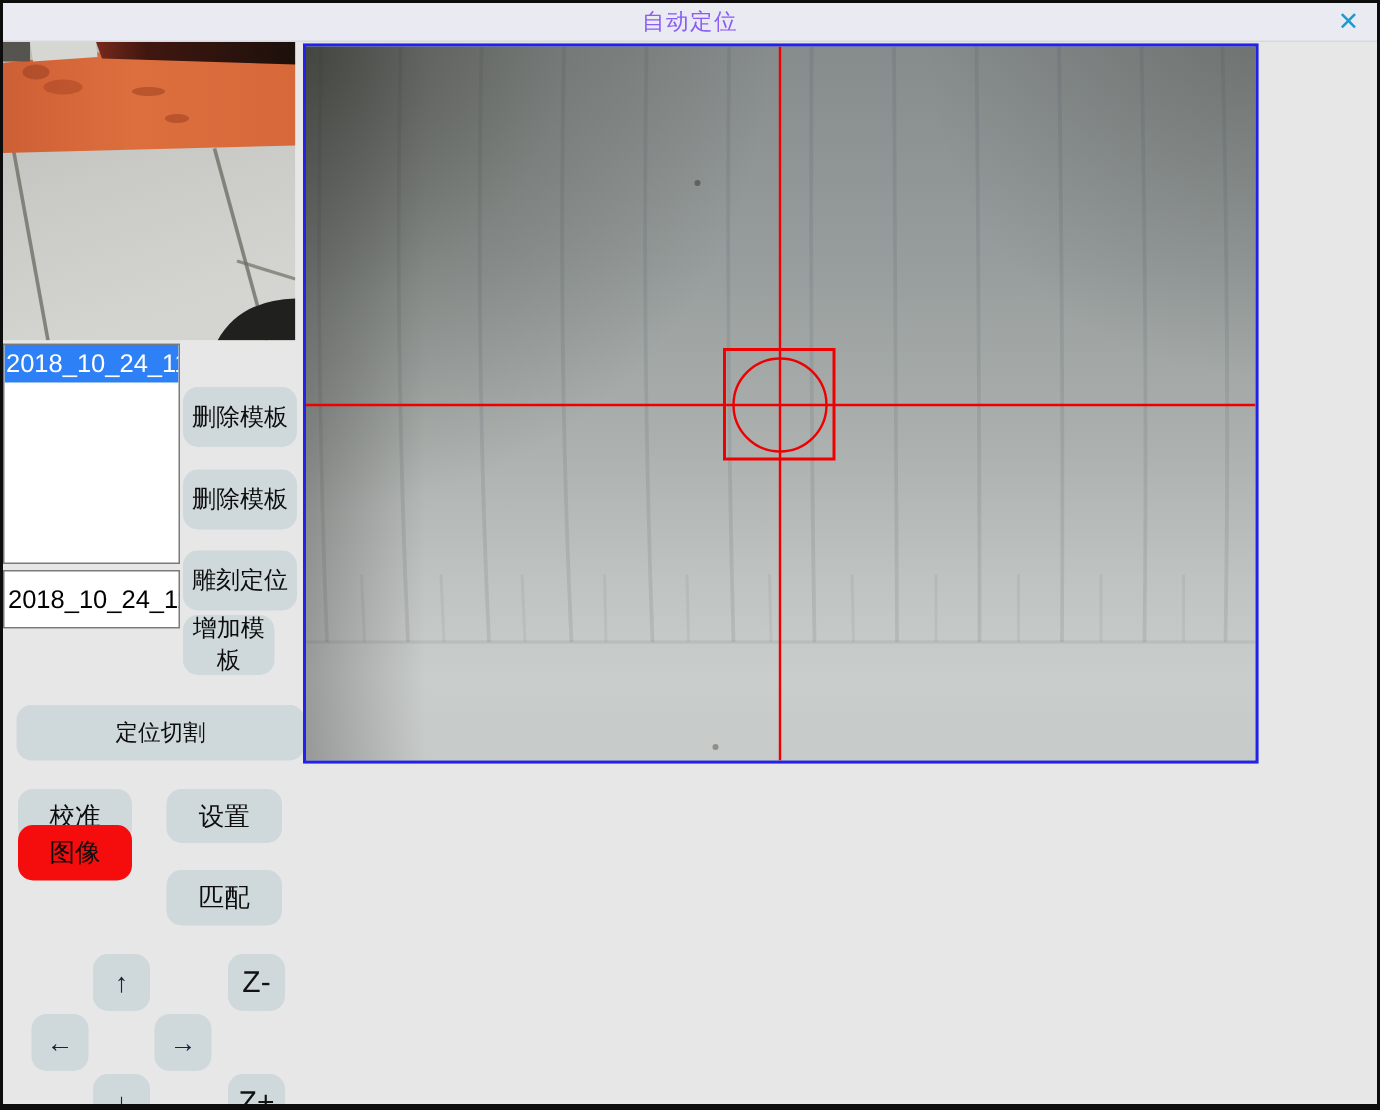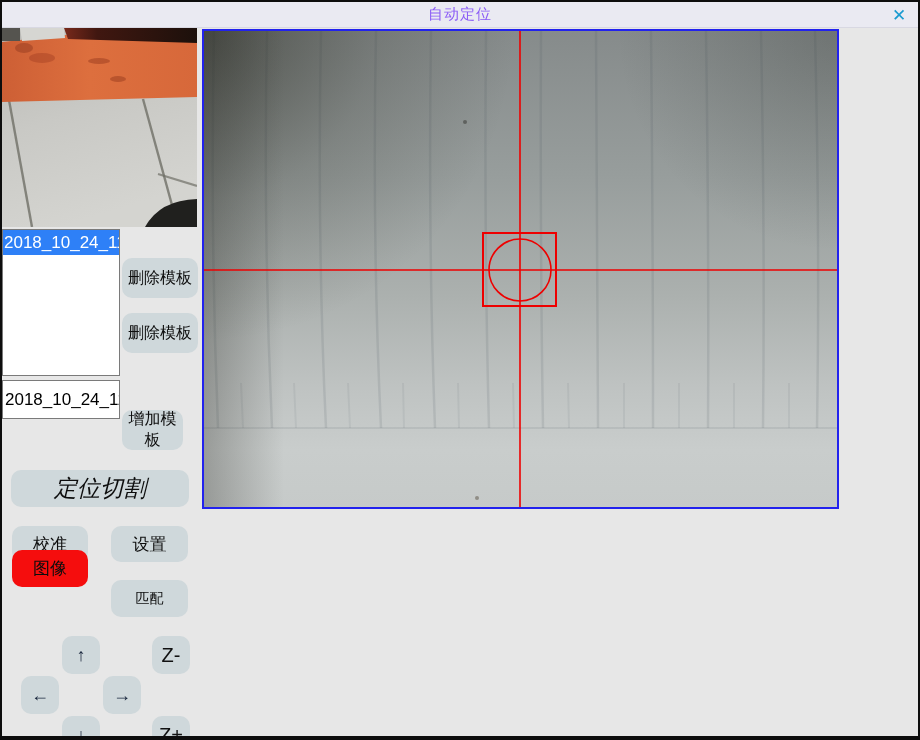--- a/index.html
+++ b/index.html
@@ -68,25 +68,25 @@
     margin-top: 29px;
   }
   .btn.red { background: var(--active-button-red, #f50d0d); }
   .btn.jog { width: 38px; height: 38px; font-size: 18px; color: #16233a; }
   .btn.jog.z { font-size: 20px; color: #111; font-weight: 400; }
 
   .b-del  { left: 120px; top: 227px; width: 76px; height: 40px; }
   .b-clr  { left: 120px; top: 282px; width: 76px; height: 40px; }
   .b-eng  { left: 120px; top: 336px; width: 76px; height: 40px; }
   .b-add  { left: 120px; top: 379px; width: 61px; height: 40px; }
-  .b-cut  { left: 9px;   top: 439px; width: 178px; height: 37px; font-size: 23px; font-style: italic; }
+  .b-cut  { left: 9px;   top: 439px; width: 192px; height: 37px; font-size: 15px; }
   .b-cal  { left: 10px;  top: 495px; width: 76px;  height: 36px; font-size: 17px; }
   .b-set  { left: 109px; top: 495px; width: 77px;  height: 36px; font-size: 17px; }
   .b-img  { left: 10px;  top: 519px; width: 76px;  height: 37px; font-size: 17px; }
-  .b-mat  { left: 109px; top: 549px; width: 77px;  height: 37px; font-size: 14px; }
+  .b-mat  { left: 109px; top: 549px; width: 77px;  height: 37px; font-size: 17px; }
 
   .j-up    { left: 60px;  top: 605px; }
   .j-zmin  { left: 150px; top: 605px; }
   .j-left  { left: 19px;  top: 645px; }
   .j-right { left: 101px; top: 645px; }
   .j-down  { left: 60px;  top: 685px; }
   .j-zplus { left: 150px; top: 685px; }
 
   
   .camera {
@@ -150,20 +150,21 @@
   </div>
 
   <div class="listbox">
     <div class="list-item selected">2018_10_24_11</div>
   </div>
 
   <input class="name-input" type="text" value="2018_10_24_11" style="">
 
   <button class="btn b-del">删除模板</button>
   <button class="btn b-clr">删除模板</button>
+  <button class="btn b-eng">雕刻定位</button>
   <button class="btn b-add">增加模板</button>
 
   <button class="btn b-cut">定位切割</button>
   <button class="btn b-cal">校准</button>
   <button class="btn b-set">设置</button>
   <button class="btn red b-img">图像</button>
   <button class="btn b-mat">匹配</button>
 
   <button class="btn jog j-up">
       <span>↑</span>

